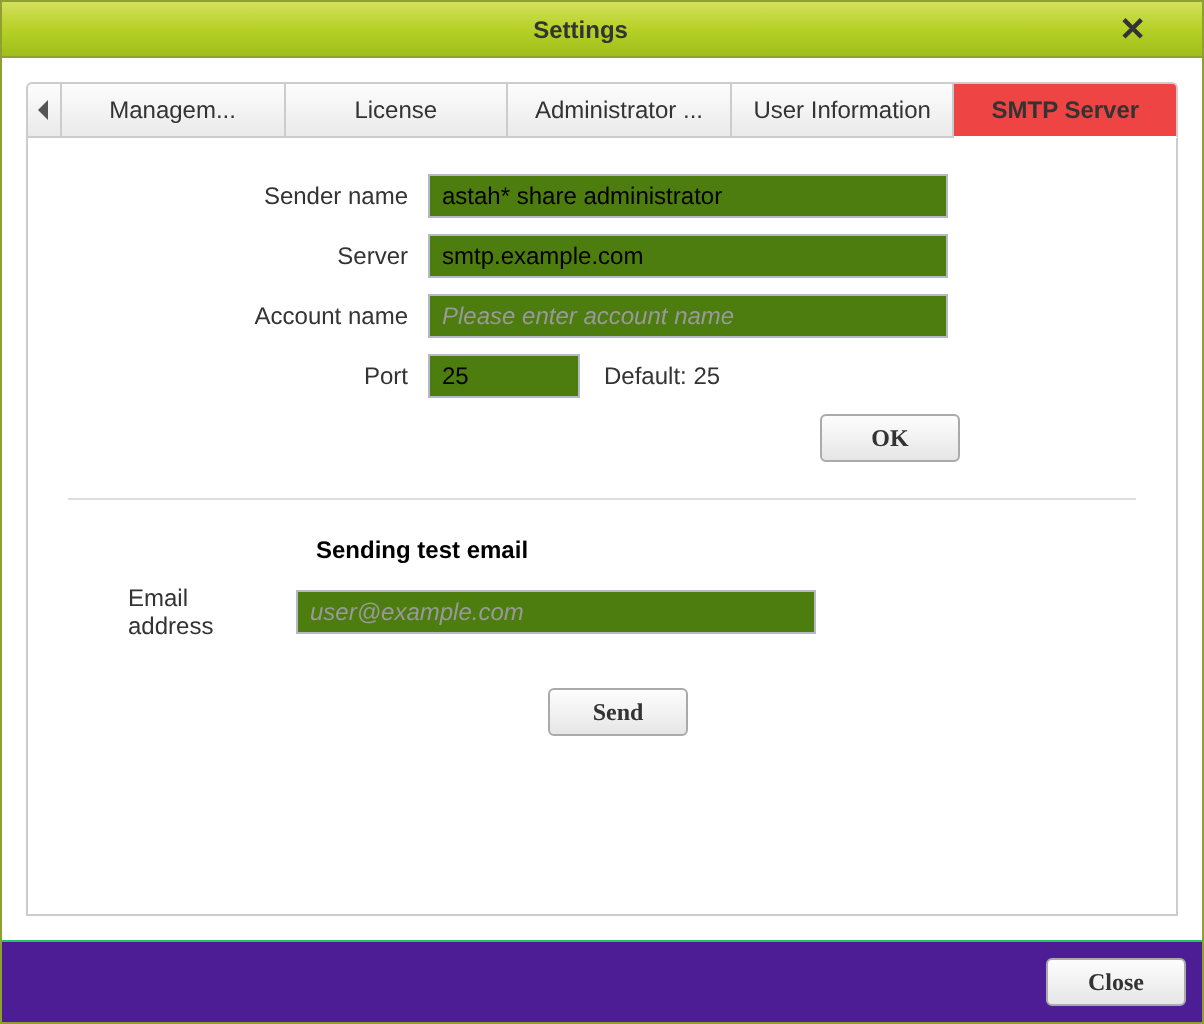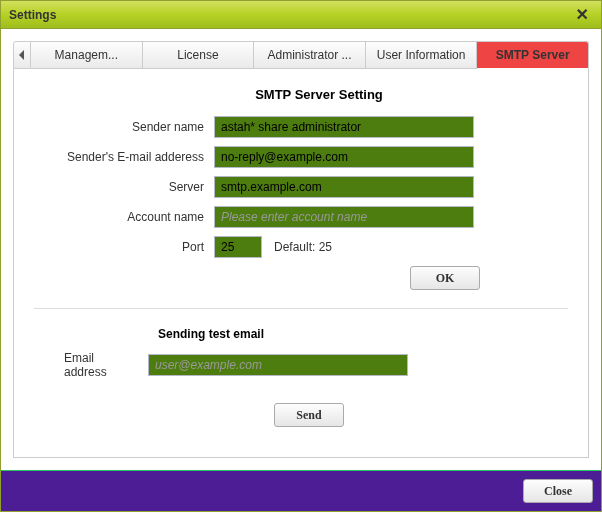--- a/index.html
+++ b/index.html
@@ -17,25 +17,26 @@
     height: 512px;
     border: 1px solid #8fa030;
     display: flex;
     flex-direction: column;
   }
   .titlebar {
     background: linear-gradient(to bottom, #d2e05c 0%, #b6d126 50%, #9fbd1c 100%);
     height: 28px;
     display: flex;
     align-items: center;
-    padding: 0 8px;
+    padding: 0 24px;
     font-weight: bold;
     color: #333;
     border-bottom: 1px solid #8fa030;
     position: relative;
+    text-align: center;
   }
   .titlebar .title { flex: 1; }
   .close-icon {
     font-size: 16px;
     font-weight: bold;
     cursor: pointer;
     color: #333;
     padding: 0 4px;
   }
   .body {
@@ -112,21 +113,21 @@
   .text-input {
     border: 1px solid #b5b8c8;
     height: 22px;
     padding: 2px 6px;
     font-size: 12px;
     font-family: inherit;
     background: #4d7c0f;
   }
   .text-input::placeholder { color: #999; font-style: italic; }
   .w-wide { width: 260px; }
-  .w-port { width: 48px; }
+  .w-port { width: 76px; }
   .port-default {
     margin-left: 12px;
     color: #333;
   }
   .btn {
     border: 1px solid #aaa;
     background: linear-gradient(#fdfdfd,#e6e6e6);
     height: 24px;
     min-width: 70px;
     padding: 0 14px;
@@ -208,31 +209,26 @@
       </div>
       <div class="tab">
         <span>User Information</span>
       </div>
       <div class="tab active">
         <span>SMTP Server</span>
       </div>
     </div>
 
     <div class="tabcontent">
-      <div class="section-title">SMTP Server Setting</div>
 
       <div class="form-row">
         <div class="form-label">Sender name</div>
         <input class="text-input w-wide" value="astah* share administrator" style="">
       </div>
 
-      <div class="form-row">
-        <div class="form-label">Sender's E-mail adderess</div>
-        <input class="text-input w-wide" value="no-reply@example.com" style="">
-      </div>
 
       <div class="form-row">
         <div class="form-label">Server</div>
         <input class="text-input w-wide" value="smtp.example.com" style="">
       </div>
 
       <div class="form-row">
         <div class="form-label">Account name</div>
         <input class="text-input w-wide" placeholder="Please enter account name" style="">
       </div>

